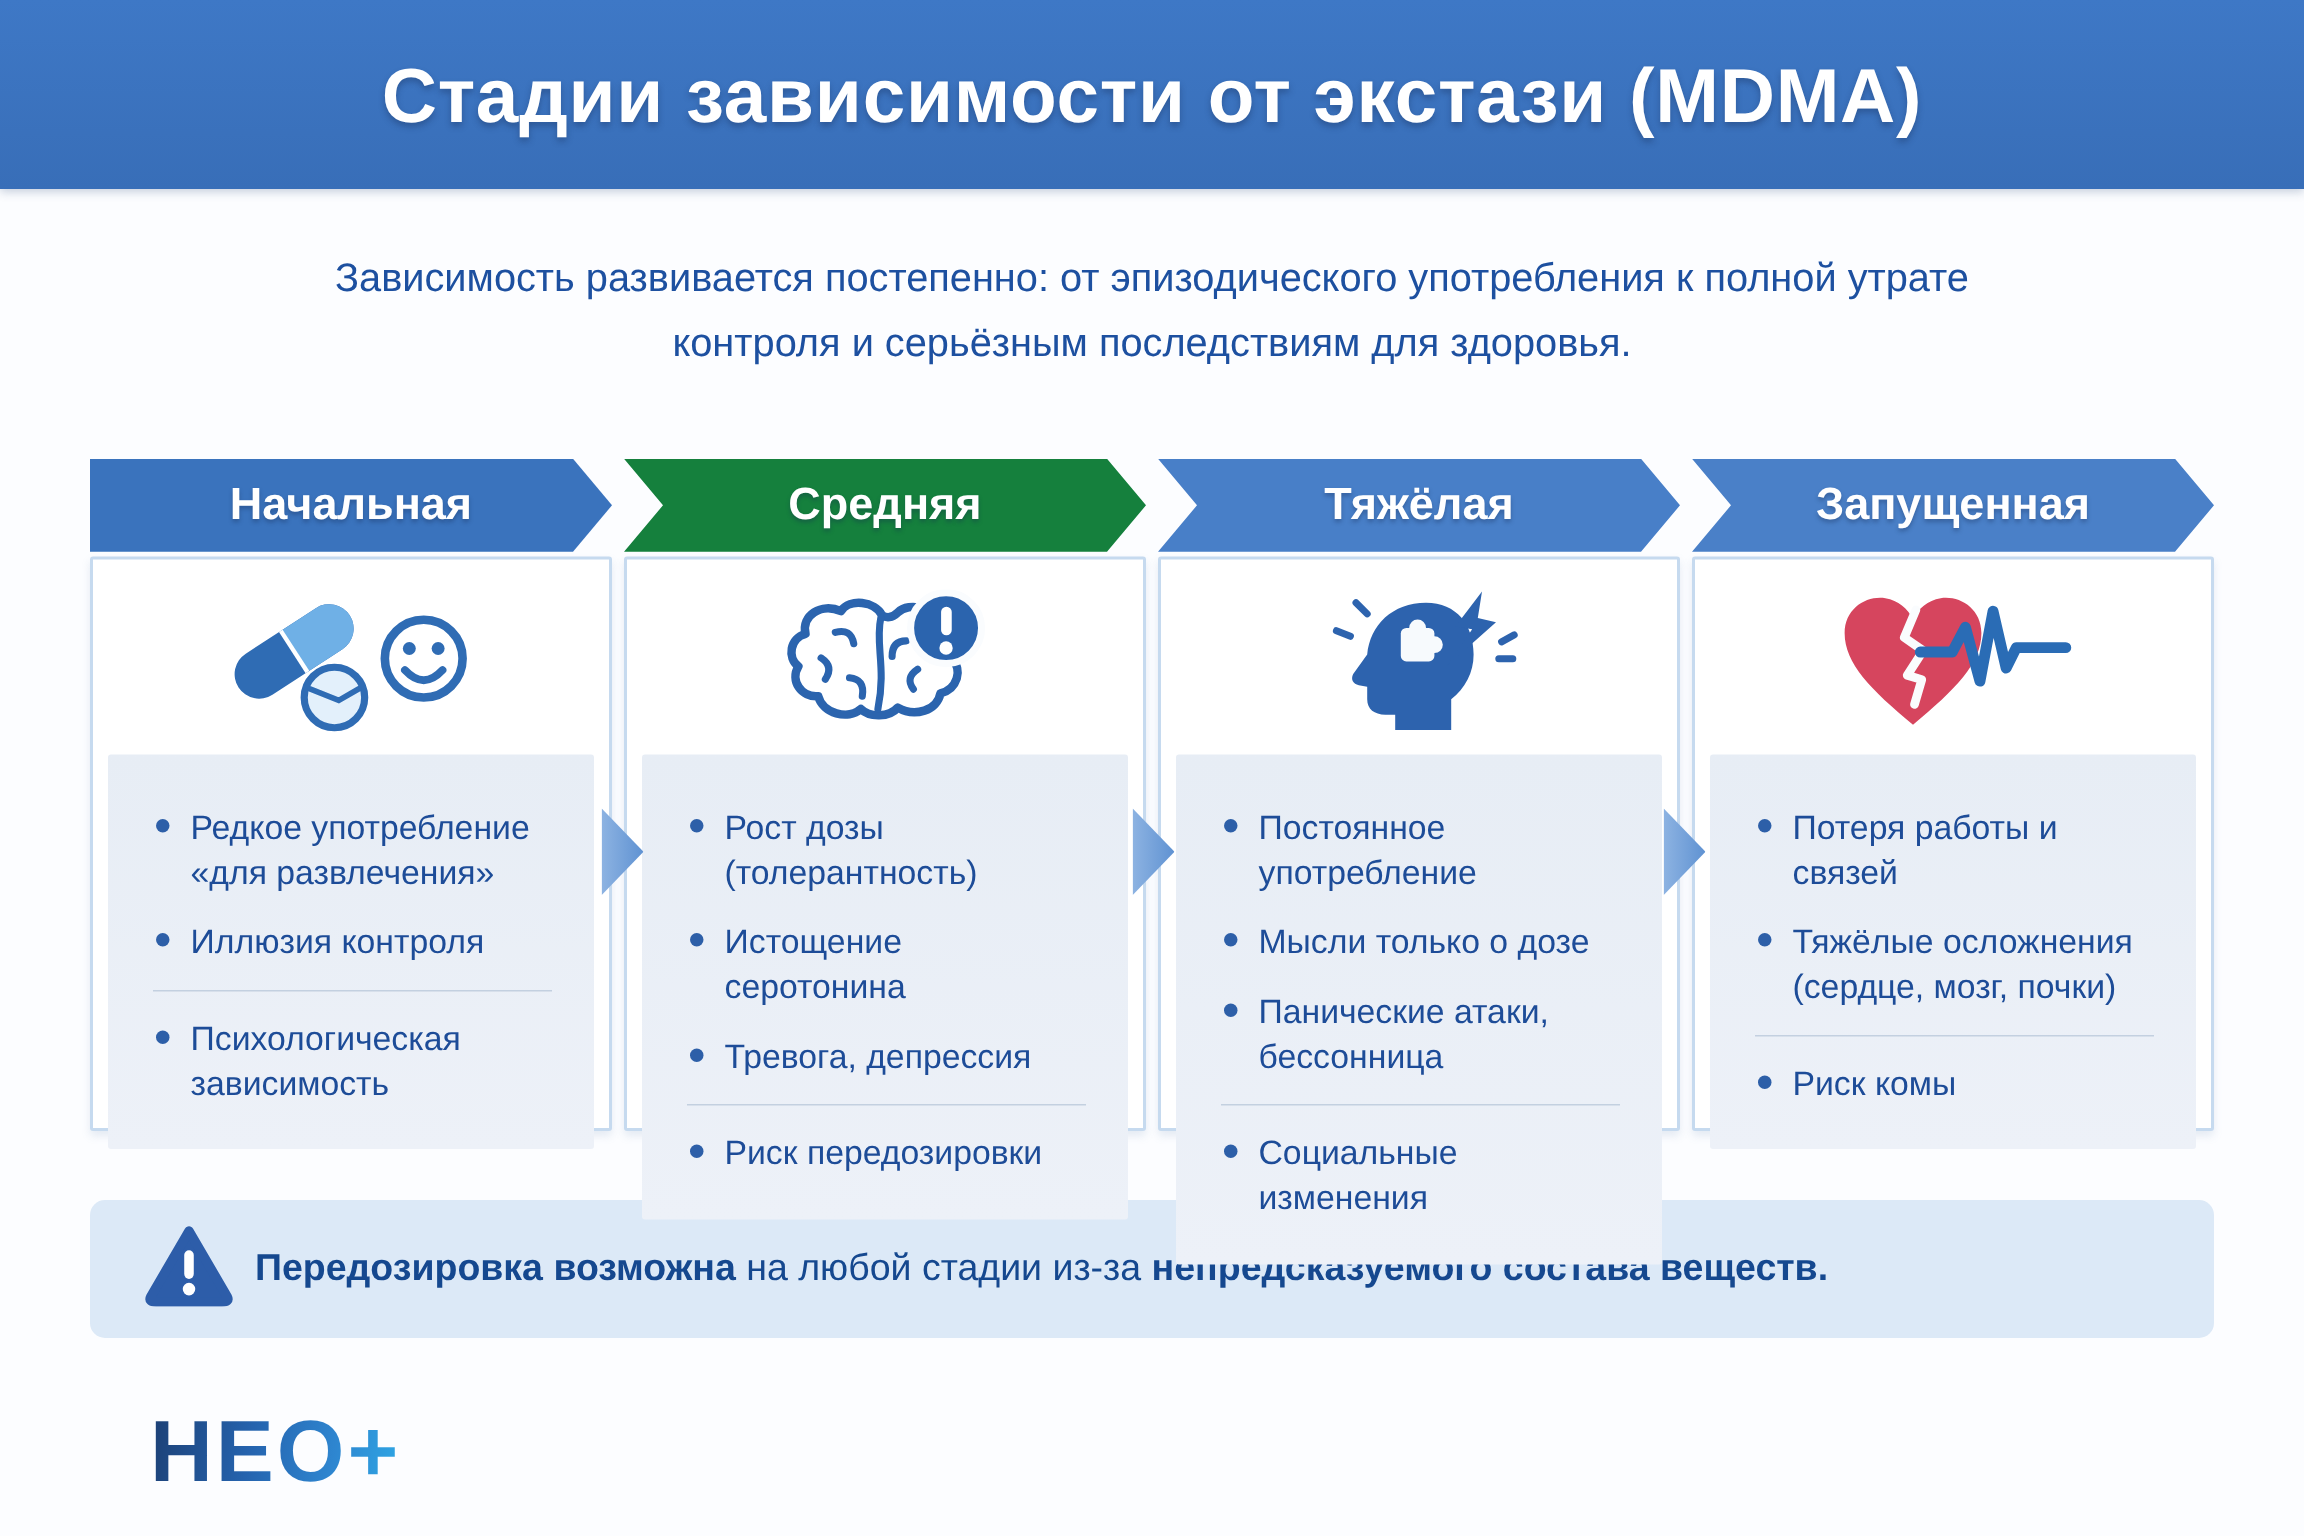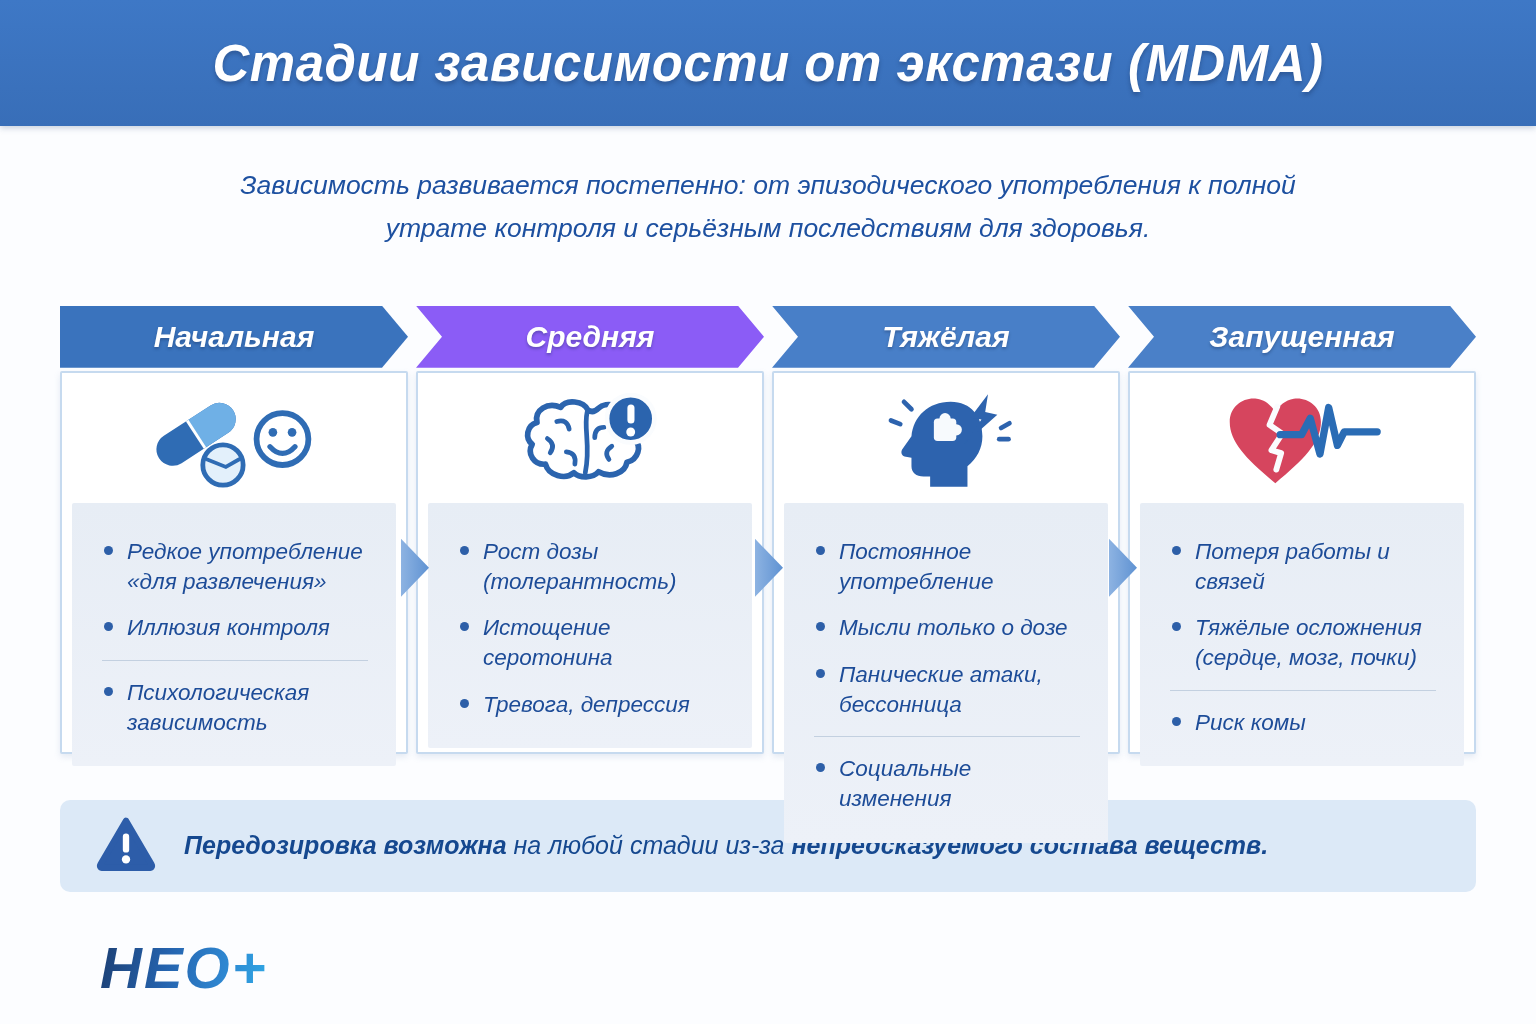--- a/index.html
+++ b/index.html
@@ -2,21 +2,21 @@
 <html lang="ru"><head>
 <meta charset="utf-8">
 <style>
   html, body {
     margin: 0; padding: 0;
     width: 1536px; height: 1024px;
     overflow: hidden;
     background: #fcfdff;
     font-family: "Liberation Sans", "DejaVu Sans", sans-serif;
   }
-  .page { width: 1536px; height: 967px; position: relative; font-style: italic; }
+  .page { width: 1536px; height: 967px; position: relative; }
 
   
   .header-bar {
     height: 126px;
     background: linear-gradient(180deg, #3e78c6 0%, #3a71bc 70%, #386eb8 100%);
     display: flex; align-items: center; justify-content: center;
     box-shadow: 0 2px 6px rgba(40,70,120,.25);
   }
   .header-bar h1 {
     margin: 0;
@@ -111,21 +111,21 @@
 
   
   .warning {
     margin: 46px 60px 0;
     height: 92px;
     background: #dce9f7;
     border-radius: 10px;
     display: flex; align-items: center;
     padding: 0 30px 0 36px;
     box-sizing: border-box;
-    gap: 28px;
+    gap: 14px;
   }
   .warning-text {
     font-size: 25px;
     color: #15488f;
     font-weight: 400;
   }
   .warning-text .b { font-weight: 700; }
 
   
   .logo {
@@ -149,21 +149,21 @@
     <h1>Стадии зависимости от экстази (MDMA)</h1>
   </header>
 
   <p class="intro">Зависимость развивается постепенно: от эпизодического употребления к полной утрате контроля и серьёзным последствиям для здоровья.</p>
 
   <section class="stages">
     <div class="arrow-row" id="arrowRow">
         <div class="seg first" style="background: rgb(58, 115, 189);">
           <span class="seg-label">Начальная</span>
         </div>
-        <div class="seg" style="background: #8b5cf6;">
+        <div class="seg" style="background: #15803d;">
           <span class="seg-label">Средняя</span>
         </div>
         <div class="seg" style="background: rgb(72, 127, 200);">
           <span class="seg-label">Тяжёлая</span>
         </div>
         <div class="seg" style="background: rgb(74, 128, 200);">
           <span class="seg-label">Запущенная</span>
         </div>
       </div>
     <div class="cards" id="cardsRow">
@@ -227,20 +227,24 @@
                 <span>Рост дозы (толерантность)</span>
               </li>
               <li>
                 <span class="dot"></span>
                 <span>Истощение серотонина</span>
               </li>
               <li>
                 <span class="dot"></span>
                 <span>Тревога, депрессия</span>
               </li>
+              <li class="divided">
+                <span class="dot"></span>
+                <span>Риск передозировки</span>
+              </li>
             </ul>
           </div>
         </div>
         <div class="card">
           <div class="icon-zone">
             <svg viewBox="0 0 150 100" width="140" height="94" aria-hidden="true">
     <path d="M80 8 C56 8 40 24 38 45 L28 59 C26 63 28 66 32 67 L38 68 L38 77 C38 84 43 88 51 88 L58 88 L58 99 L98 99 L98 77 C108 69 114 58 114 45 C114 24 102 8 80 8 Z" fill="#2d63ae"></path>
     <g fill="#f7fafd">
       <rect x="62" y="26" width="24" height="24" rx="4"></rect>
       <circle cx="74" cy="26" r="6"></circle>

